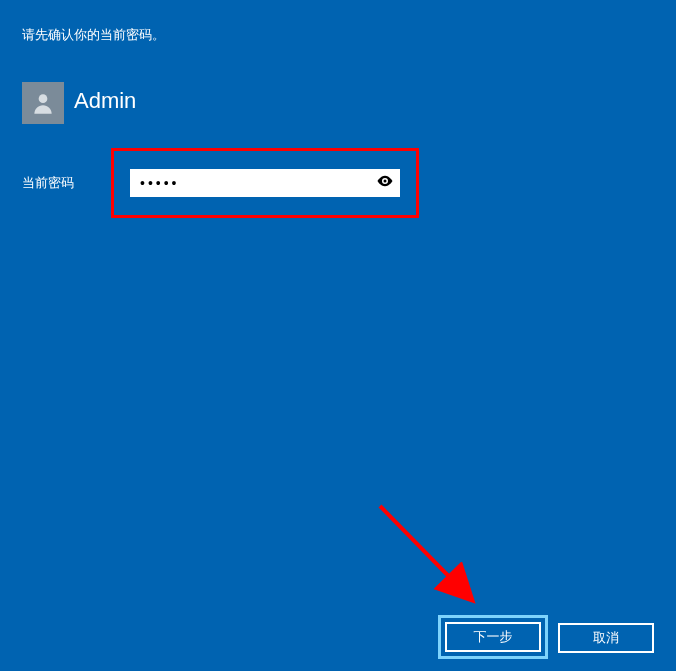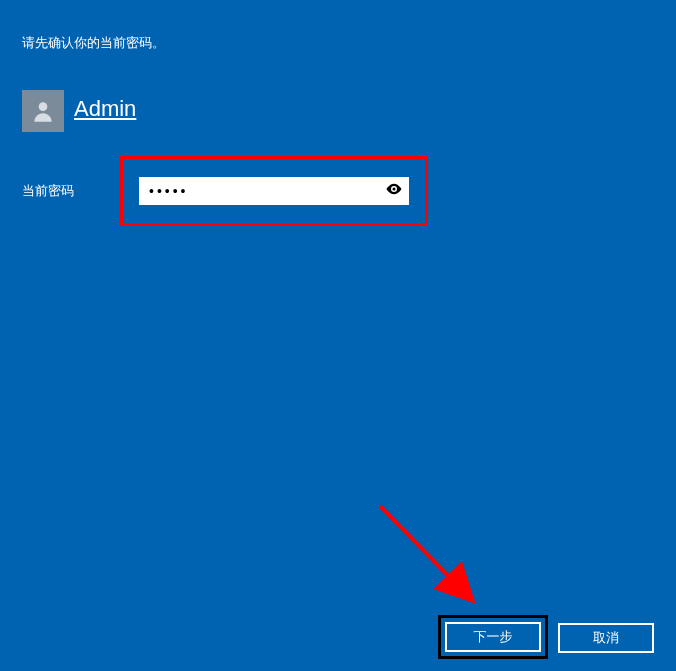--- a/index.html
+++ b/index.html
@@ -15,27 +15,26 @@
   .header {
     padding: 18px 22px 0 22px;
   }
   .title {
     font-size: 30px;
     font-weight: 300;
     letter-spacing: 1px;
   }
   .subtitle {
     font-size: 13px;
-    margin-top: 16px;
+    margin-top: 8px;
   }
   .user-row {
     display: flex;
     align-items: center;
     margin: 38px 4px 0 22px;
-    text-decoration: underline;
   }
   .avatar {
     width: 42px;
     height: 42px;
     background: #7b8b99;
     display: flex;
     align-items: center;
     justify-content: center;
   }
   .avatar svg { width: 26px; height: 26px; fill: #d7dde2; }
@@ -44,21 +43,21 @@
     font-weight: 300;
     margin-left: 10px;
     margin-top: -4px;
   }
   .field-row {
     display: flex;
     align-items: center;
     margin-top: 24px;
   }
   .field-label {
-    width: 120px;
+    width: 111px;
     padding-left: 22px;
     font-size: 13px;
   }
   .highlight-box {
     border: 3px solid #ff0000;
     padding: 18px 16px;
     position: relative;
   }
   .input-wrap {
     position: relative;
@@ -95,21 +94,21 @@
     height: 30px;
     background: transparent;
     border: 2px solid #ffffff;
     color: #ffffff;
     font-size: 13px;
     font-family: inherit;
     cursor: pointer;
   }
   .btn-highlight {
     position: absolute;
-    border: 3px solid #000000;
+    border: 3px solid #7dd3fc;
     padding: 4px;
     right: 128px;
     bottom: 12px;
   }
   
   .arrow-svg {
     position: absolute;
     left: 370px;
     top: 498px;
     pointer-events: none;

